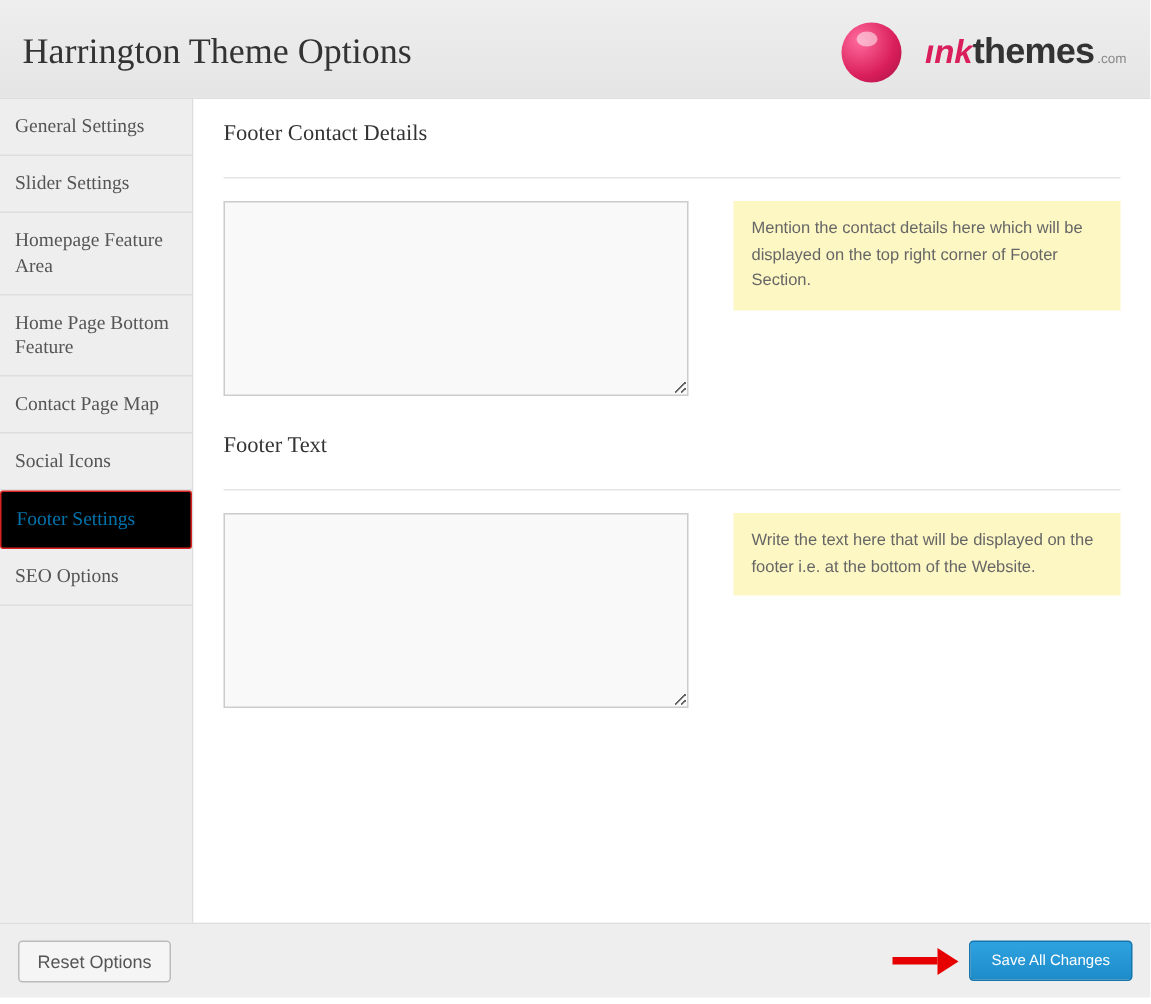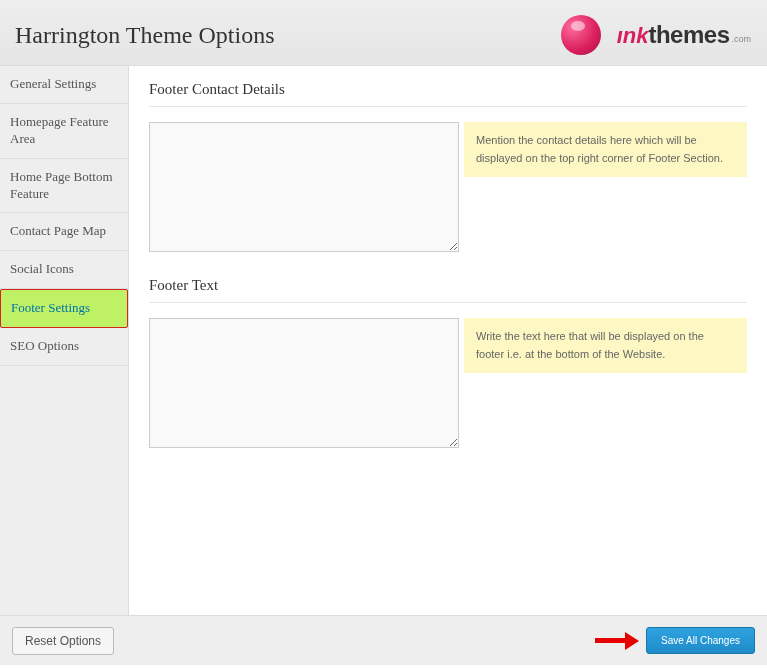--- a/index.html
+++ b/index.html
@@ -70,44 +70,44 @@
       padding: 10px 10px;
       color: #555;
       font-size: 13px;
       border-bottom: 1px solid #ddd;
       cursor: pointer;
       line-height: 1.3;
     }
     .sidebar-item.active {
       color: #0073aa;
       border: 1px solid #d92222;
-      background: #bef264;
+      background: #000000;
       border-radius: 2px;
     }
     
     .main {
       flex: 1;
       padding: 15px 20px;
       overflow-y: auto;
       background: #fff;
     }
     .section {
       margin-bottom: 25px;
     }
     .section-title {
       font-size: 15px;
       color: #333;
-      padding-bottom: 8px;
+      padding-bottom: 20px;
       border-bottom: 1px solid #e5e5e5;
       margin-bottom: 15px;
       font-family: Georgia, serif;
     }
     .section-row {
       display: flex;
-      gap: 5px;
+      gap: 30px;
       align-items: flex-start;
     }
     .section-textarea {
       width: 310px;
       height: 130px;
       border: 1px solid #ccc;
       background: #f9f9f9;
       font-family: monospace;
       font-size: 12px;
       padding: 5px;
@@ -188,20 +188,21 @@
       <span class="logo-ink">ınk</span>
       <span class="logo-themes">themes</span>
       <span class="logo-com">.com</span>
     </div>
   </div>
 </div>
 
 <div class="body-wrap">
   <div class="sidebar">
     <div class="sidebar-item">General Settings</div>
+    <div class="sidebar-item">Slider Settings</div>
     <div class="sidebar-item">Homepage Feature Area</div>
     <div class="sidebar-item">Home Page Bottom Feature</div>
     <div class="sidebar-item">Contact Page Map</div>
     <div class="sidebar-item">Social Icons</div>
     <div class="sidebar-item active">Footer Settings</div>
     <div class="sidebar-item">SEO Options</div>
   </div>
 
   <div class="main">
     <div class="section">

